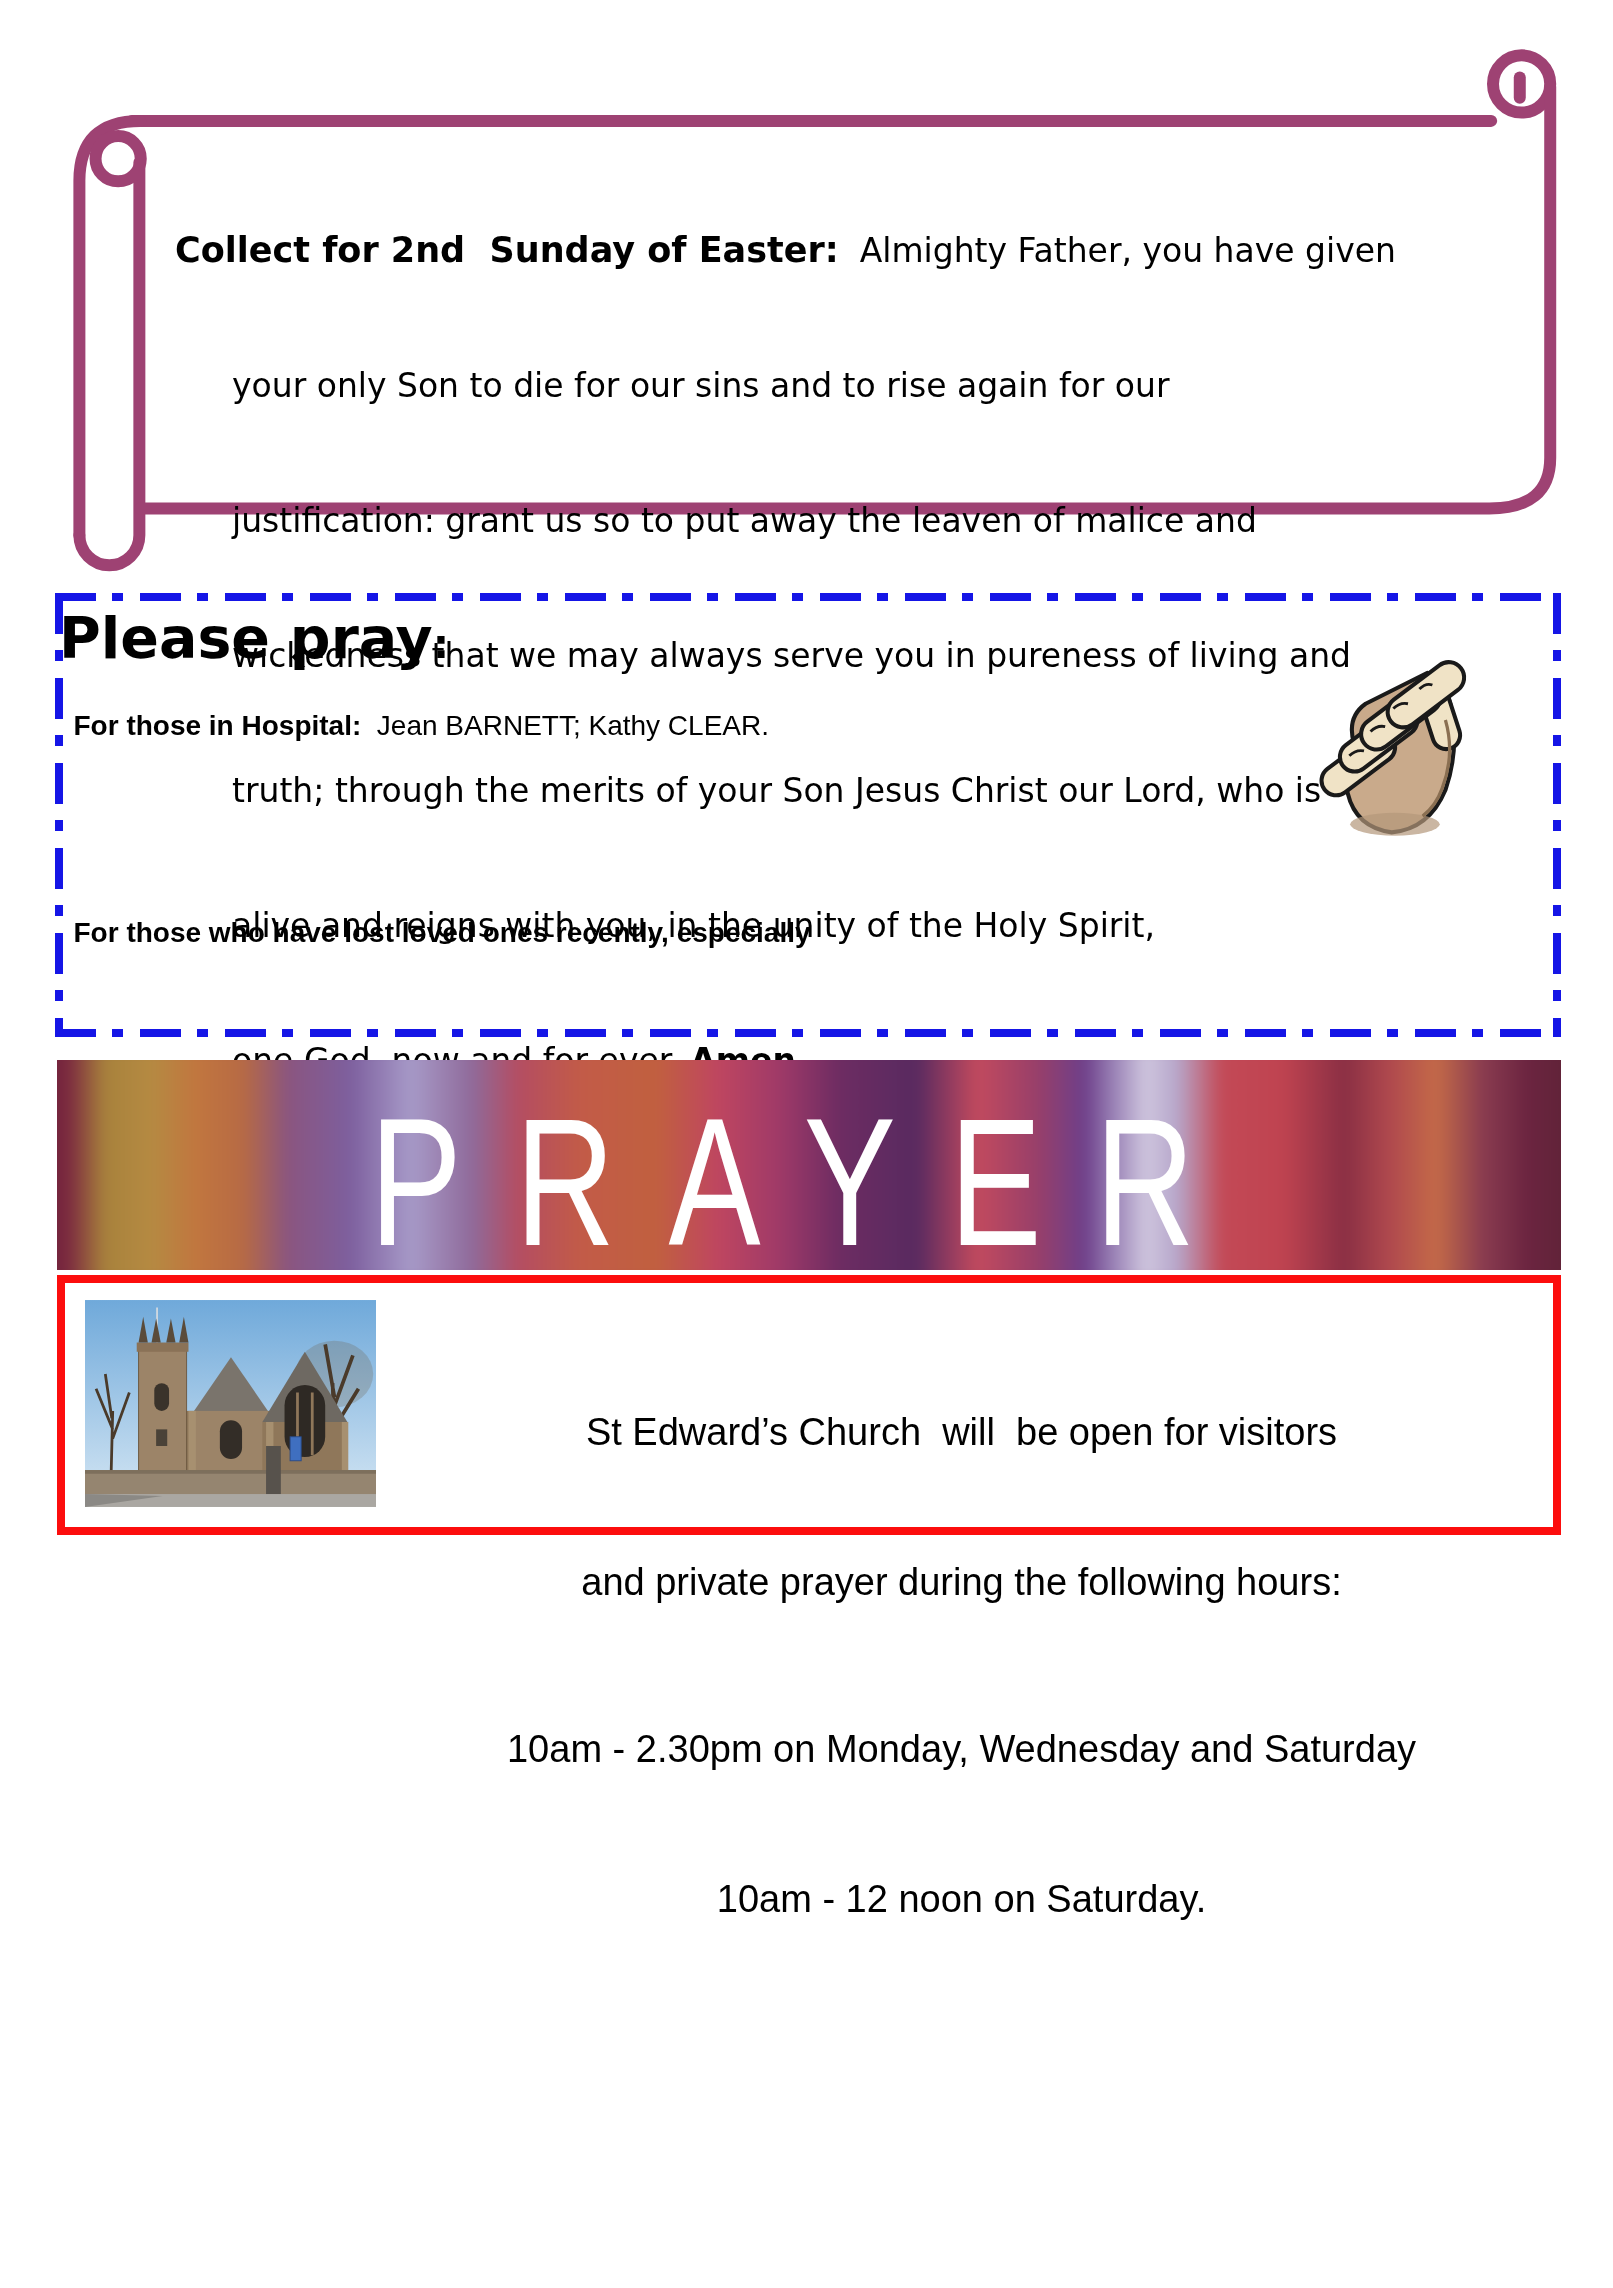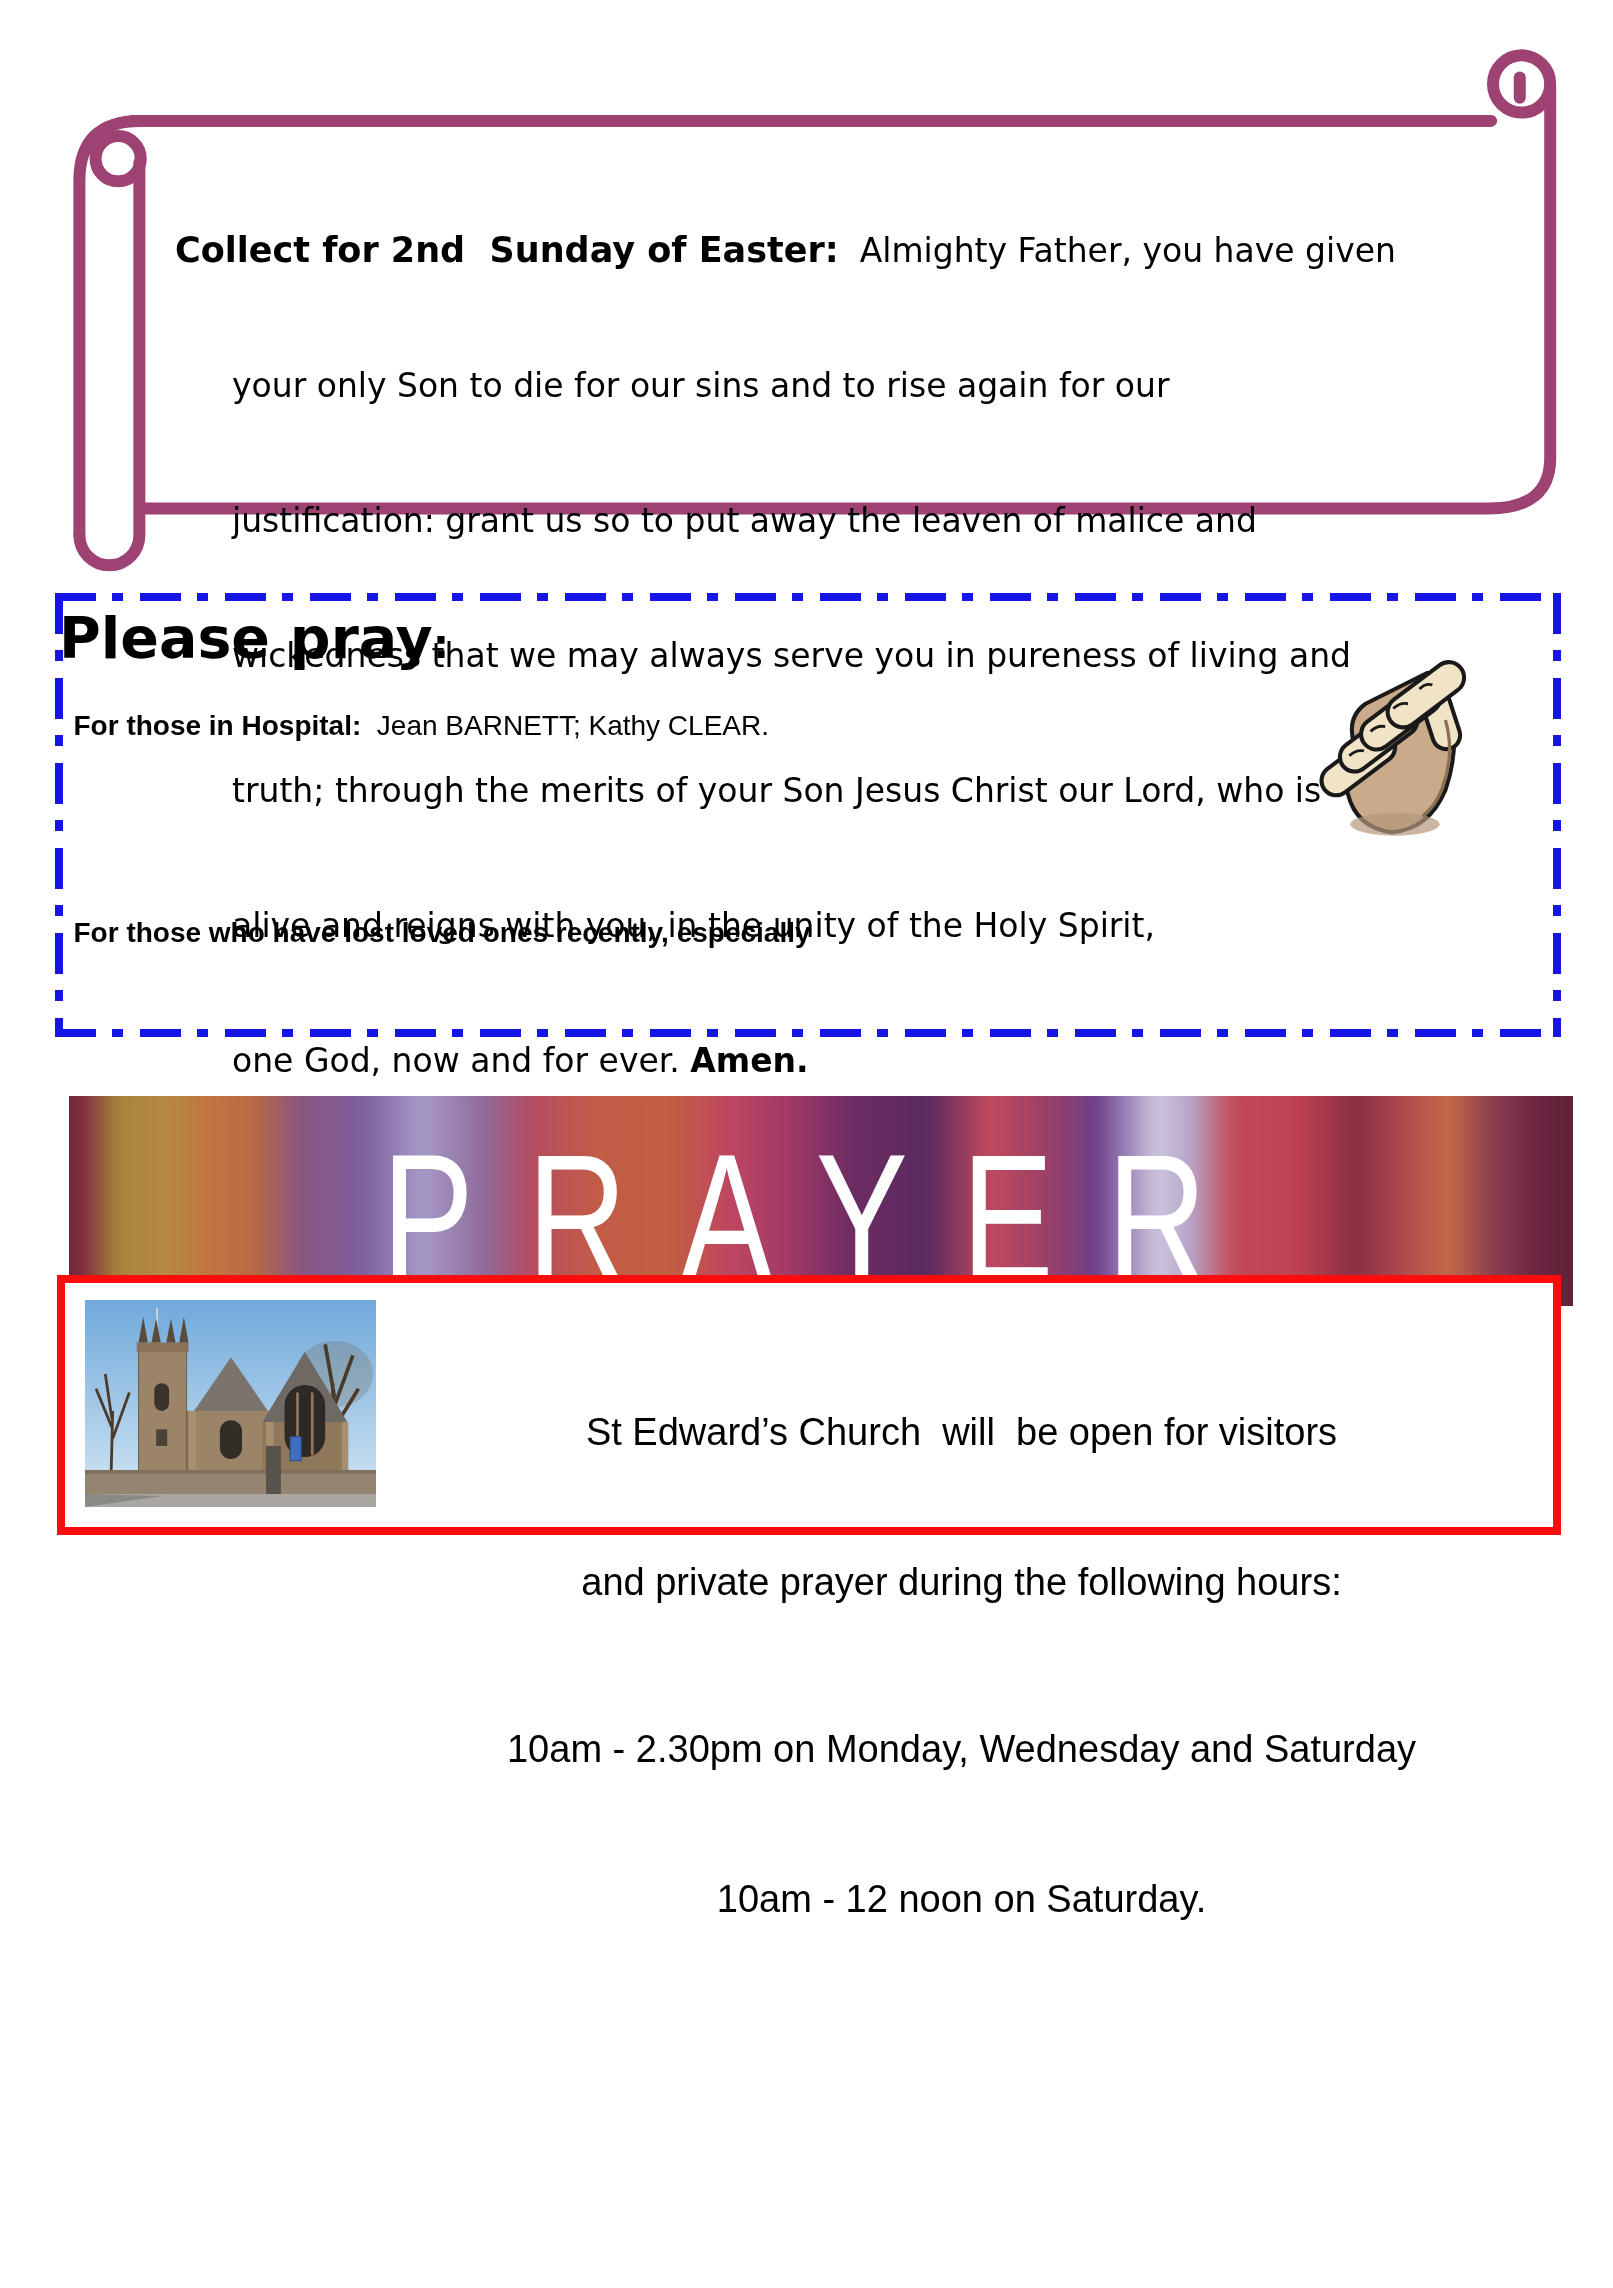--- a/index.html
+++ b/index.html
@@ -25,21 +25,21 @@
   .dash.top{top:0;} .dash.bottom{bottom:0;} .dash.left{left:0;} .dash.right{right:0;}
   .pray-heading{position:absolute;left:4px;top:13px;
     font-family:"DejaVu Sans",sans-serif;font-weight:bold;font-size:57px;line-height:65px;}
   .pray-heading .colon{font-size:41px;font-weight:bold;}
   .pray-line{position:absolute;left:18.5px;font-size:28px;line-height:59px;white-space:pre-wrap;}
   .hospital-line{top:103px;}
   .lost-para{top:192px;}
   .hands{position:absolute;left:1252px;top:42px;width:171px;height:214px;}
 
   
-  .banner{position:absolute;left:57px;top:1096px;width:1504px;height:210px;overflow:hidden;background:#7a2740;margin-left:12px;}
+  .banner{position:absolute;left:57px;top:1060px;width:1504px;height:210px;overflow:hidden;background:#7a2740;}
   .banner-bg{position:absolute;inset:-13px;filter:blur(6.5px);
     background:linear-gradient(90deg,
       #6e2338 0%,#7a2740 1.5%,#a8823c 4%,#b58a42 7%,#c1763f 10%,#b76a44 13%,
       #8a5580 16%,#7d5f9e 20%,#a79ac8 24%,#8f6a9a 28%,#b44d62 31%,#c25b48 35%,
       #c1603f 40%,#bf4660 44%,#a03a68 48%,#6d2c62 52%,#582a60 57%,#c24a5e 61%,
       #973f6a 65%,#6d3f8a 68%,#9c85b8 70%,#cfc6de 72%,#b7a8cc 74%,#c34956 77%,
       #bf4350 81%,#8a2f44 85%,#b0494e 88%,#c46a48 91%,#8a3c50 94%,#6b2440 97%,#5e2336 100%);}
   .banner-word{position:absolute;inset:0;}
 
   

